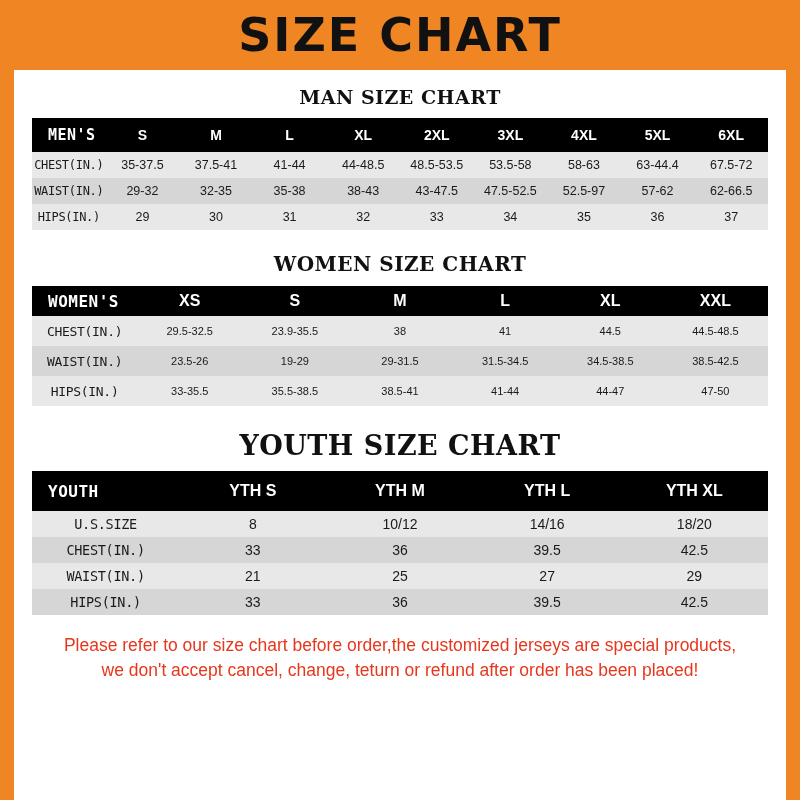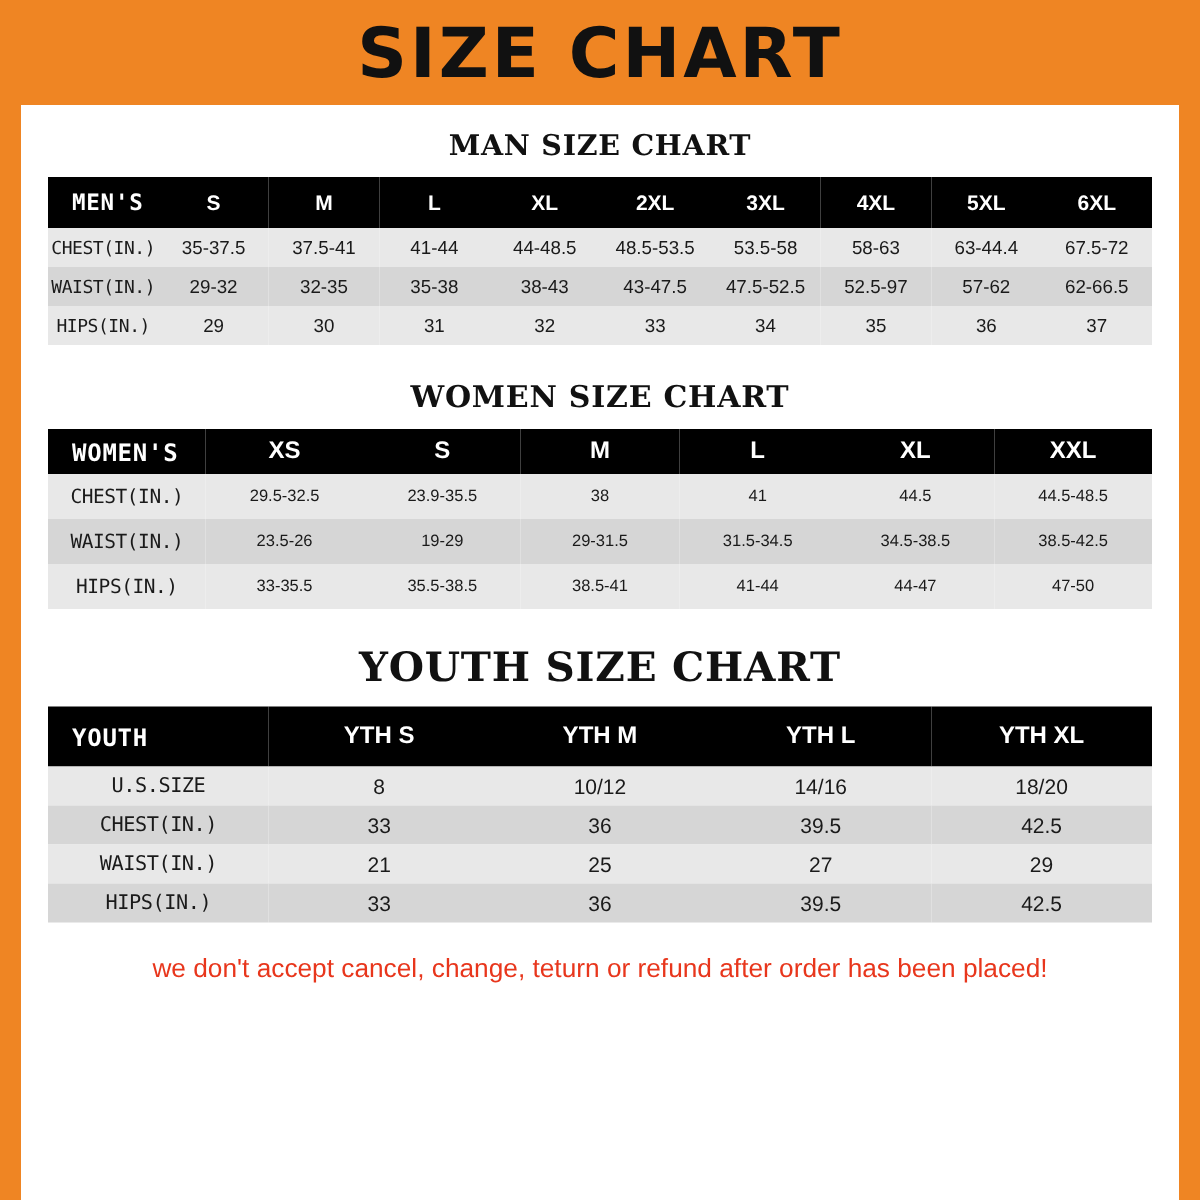--- a/index.html
+++ b/index.html
@@ -265,17 +265,18 @@
             <td>33</td>
             <td>36</td>
             <td>39.5</td>
             <td>42.5</td>
           </tr>
         </tbody>
       </table>
     </div>
 
     <div class="notice">
+      <div>Please refer to our size chart before order,the customized jerseys are special products,</div>
       <div>we don't accept cancel, change, teturn or refund after order has been placed!</div>
     </div>
 
   </div>
 </div>
 
 </body></html>

